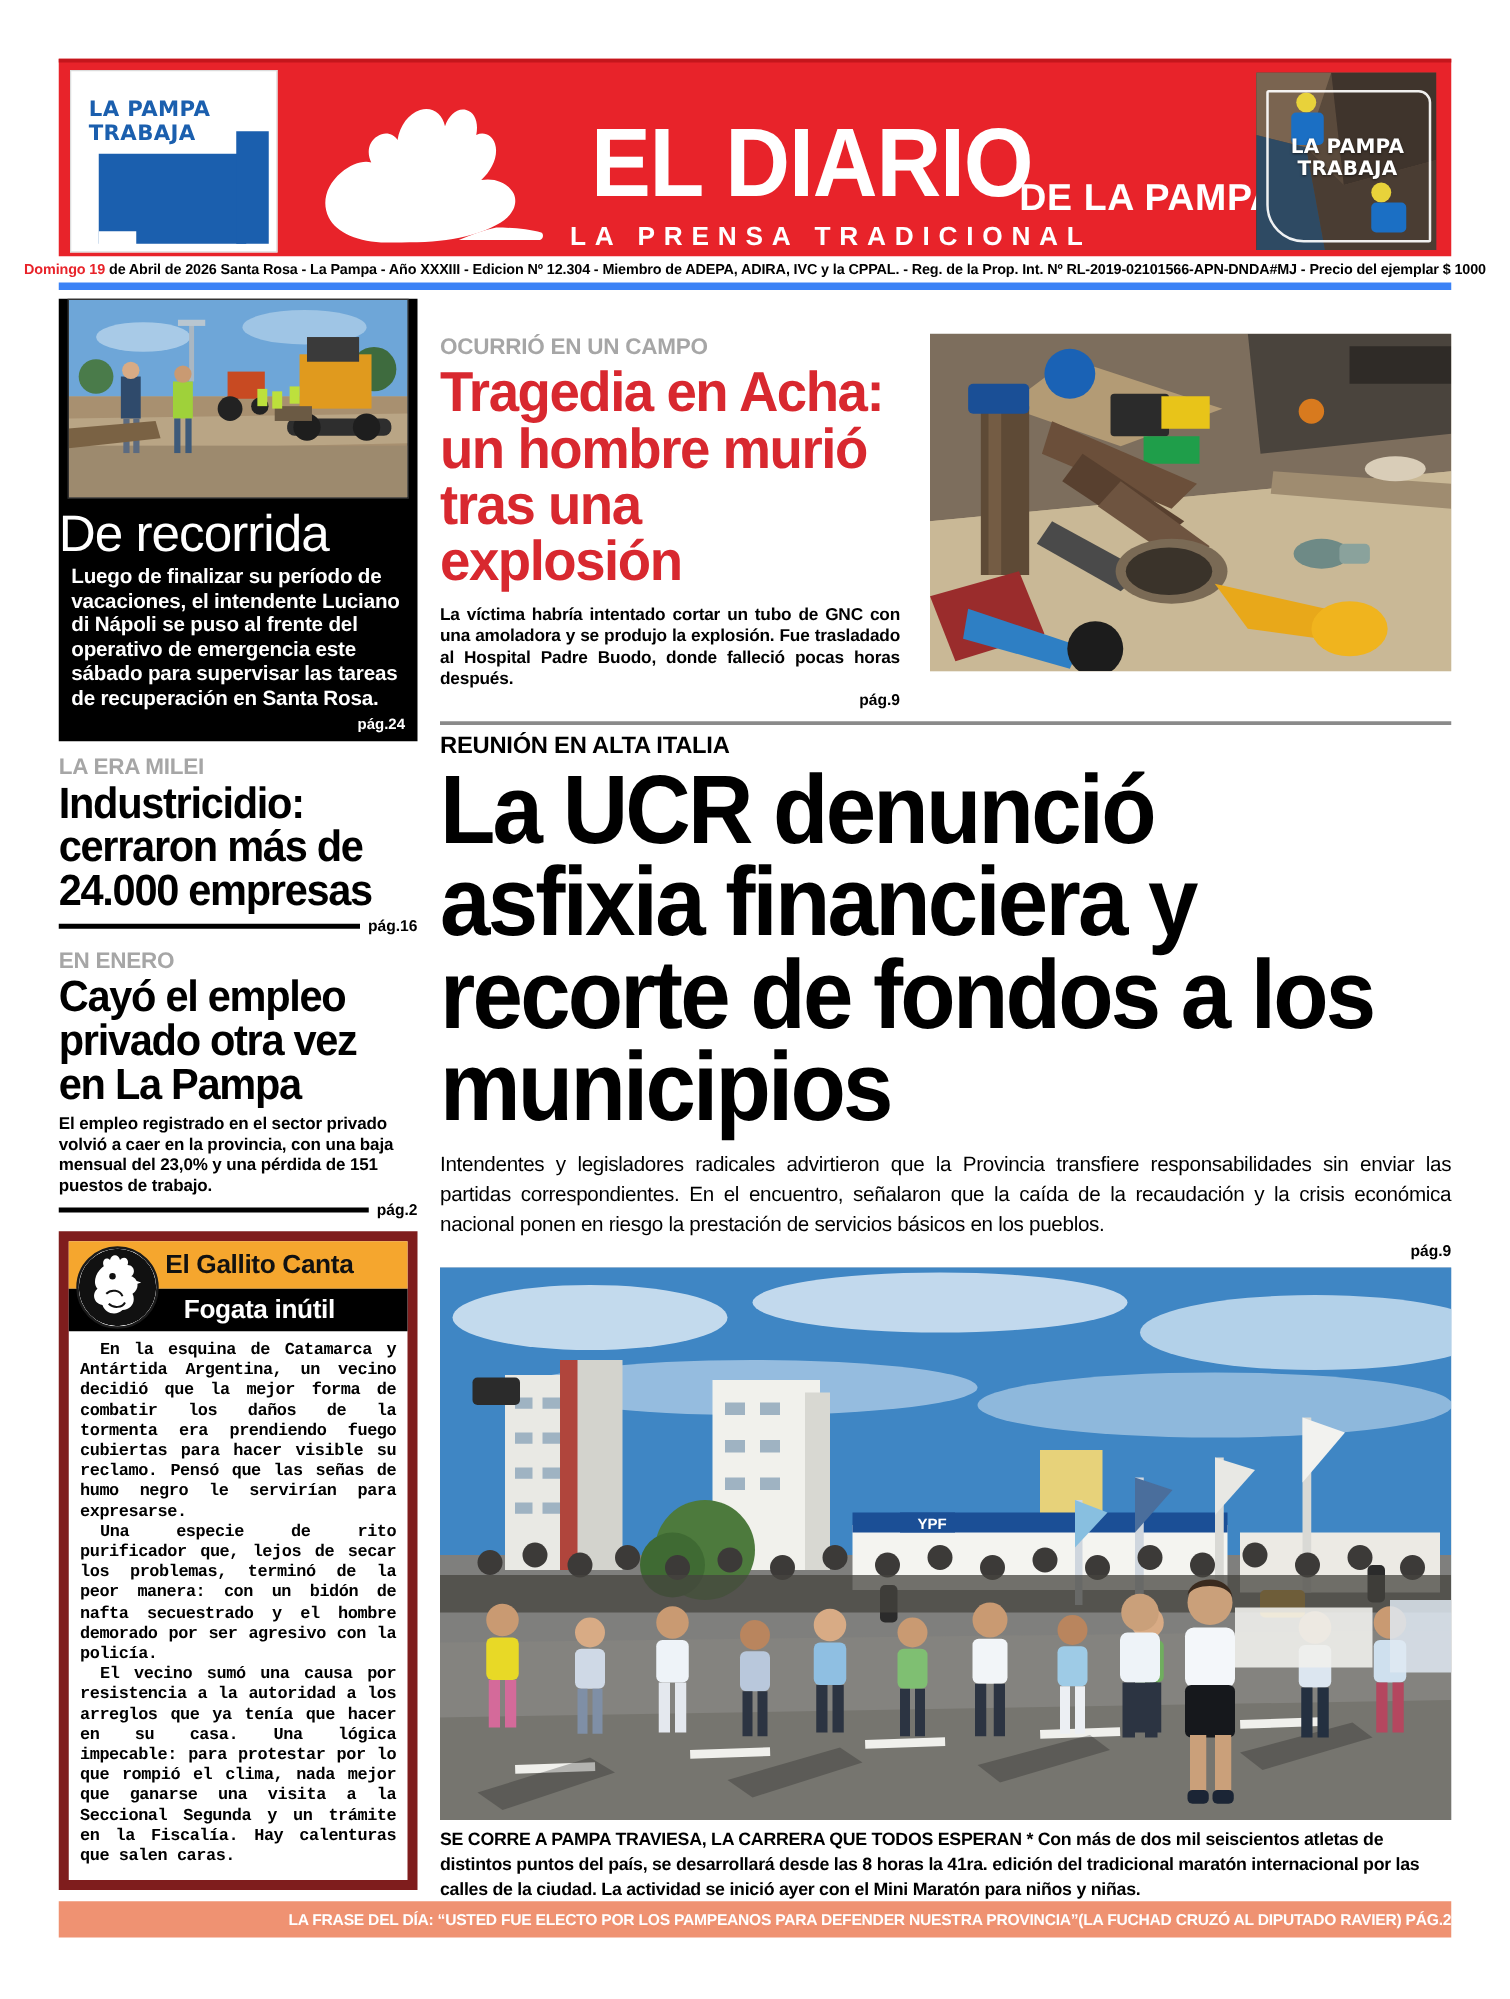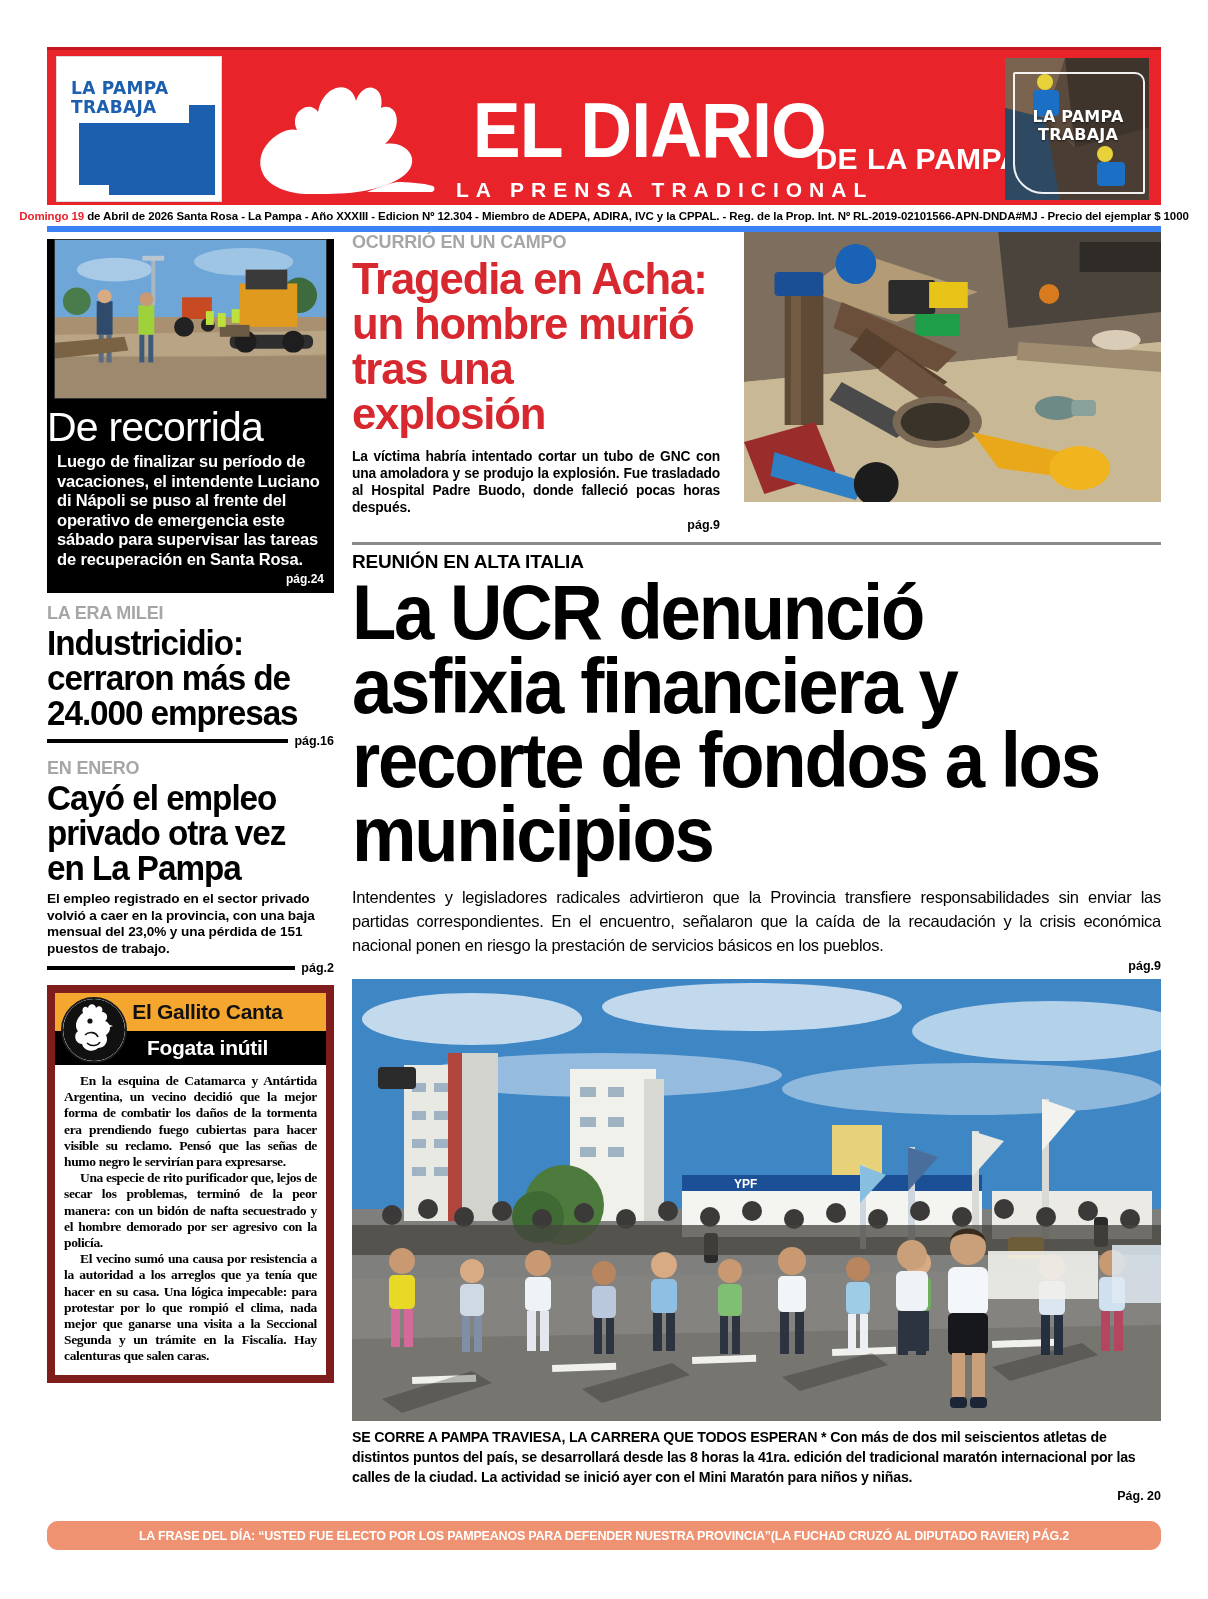--- a/index.html
+++ b/index.html
@@ -147,28 +147,28 @@
   .gal-sub-title{
     flex:1;text-align:center;font-size:21px;font-weight:bold;color:#fff;padding-left:34px;
     letter-spacing:-.3px;
   }
   .gal-rooster{
     position:absolute;left:6px;top:4px;width:62px;height:62px;border-radius:50%;
     background:#fff;border:2px solid #1a1a1a;overflow:hidden;z-index:5;
   }
   .gal-body{
     padding:8px 9px 10px 9px;font-size:13.5px;line-height:16.2px;text-align:justify;
-    font-family:Liberation Serif, serif;font-weight:600;letter-spacing:-.35px;
+    font-family:Liberation Mono, monospace;font-weight:600;letter-spacing:-.35px;
   }
   .gal-body p{margin:0;text-indent:16px;}
 
   
   .col-main{position:absolute;left:352px;top:232px;width:809px;}
 
-  .acha-row{display:flex;gap:24px;}
+  .acha-row{display:flex;gap:24px;margin-top:35px;}
   .acha-left{width:368px;}
   .acha-kicker{
     font-size:18px;font-weight:bold;color:#a6a6a6;letter-spacing:-.2px;text-transform:uppercase;
     margin-bottom:3px;
   }
   .acha-title{
     font-size:45px;font-weight:bold;line-height:45px;color:#d8282f;letter-spacing:-1.2px;
     transform:scaleX(.97);transform-origin:left top;
   }
   .acha-sum{
@@ -202,21 +202,21 @@
     background:linear-gradient(180deg,#3f86c4 0%,#7fb3da 30%,#9aa7a5 55%,#8e8e8c 75%,#6f6f6d 100%);
   }
   .race-cap{
     font-size:14.2px;font-weight:bold;line-height:20px;margin-top:6px;letter-spacing:-.2px;
   }
   .race-pag{text-align:right;font-size:12.5px;font-weight:bold;margin-top:2px;}
 
   
   .footer-banner{
     position:absolute;left:47px;top:1521px;width:1114px;height:29px;
-    background:#ef9272;display:flex;align-items:center;justify-content:center;border-radius:11px;
+    background:#ef9272;display:flex;align-items:center;justify-content:flex-end;
   }
   .footer-banner span{
     color:#fff;font-size:12.5px;font-weight:bold;letter-spacing:-.2px;white-space:nowrap;
   }
 </style>
 </head>
 <body>
 
 <div class="page">
 

